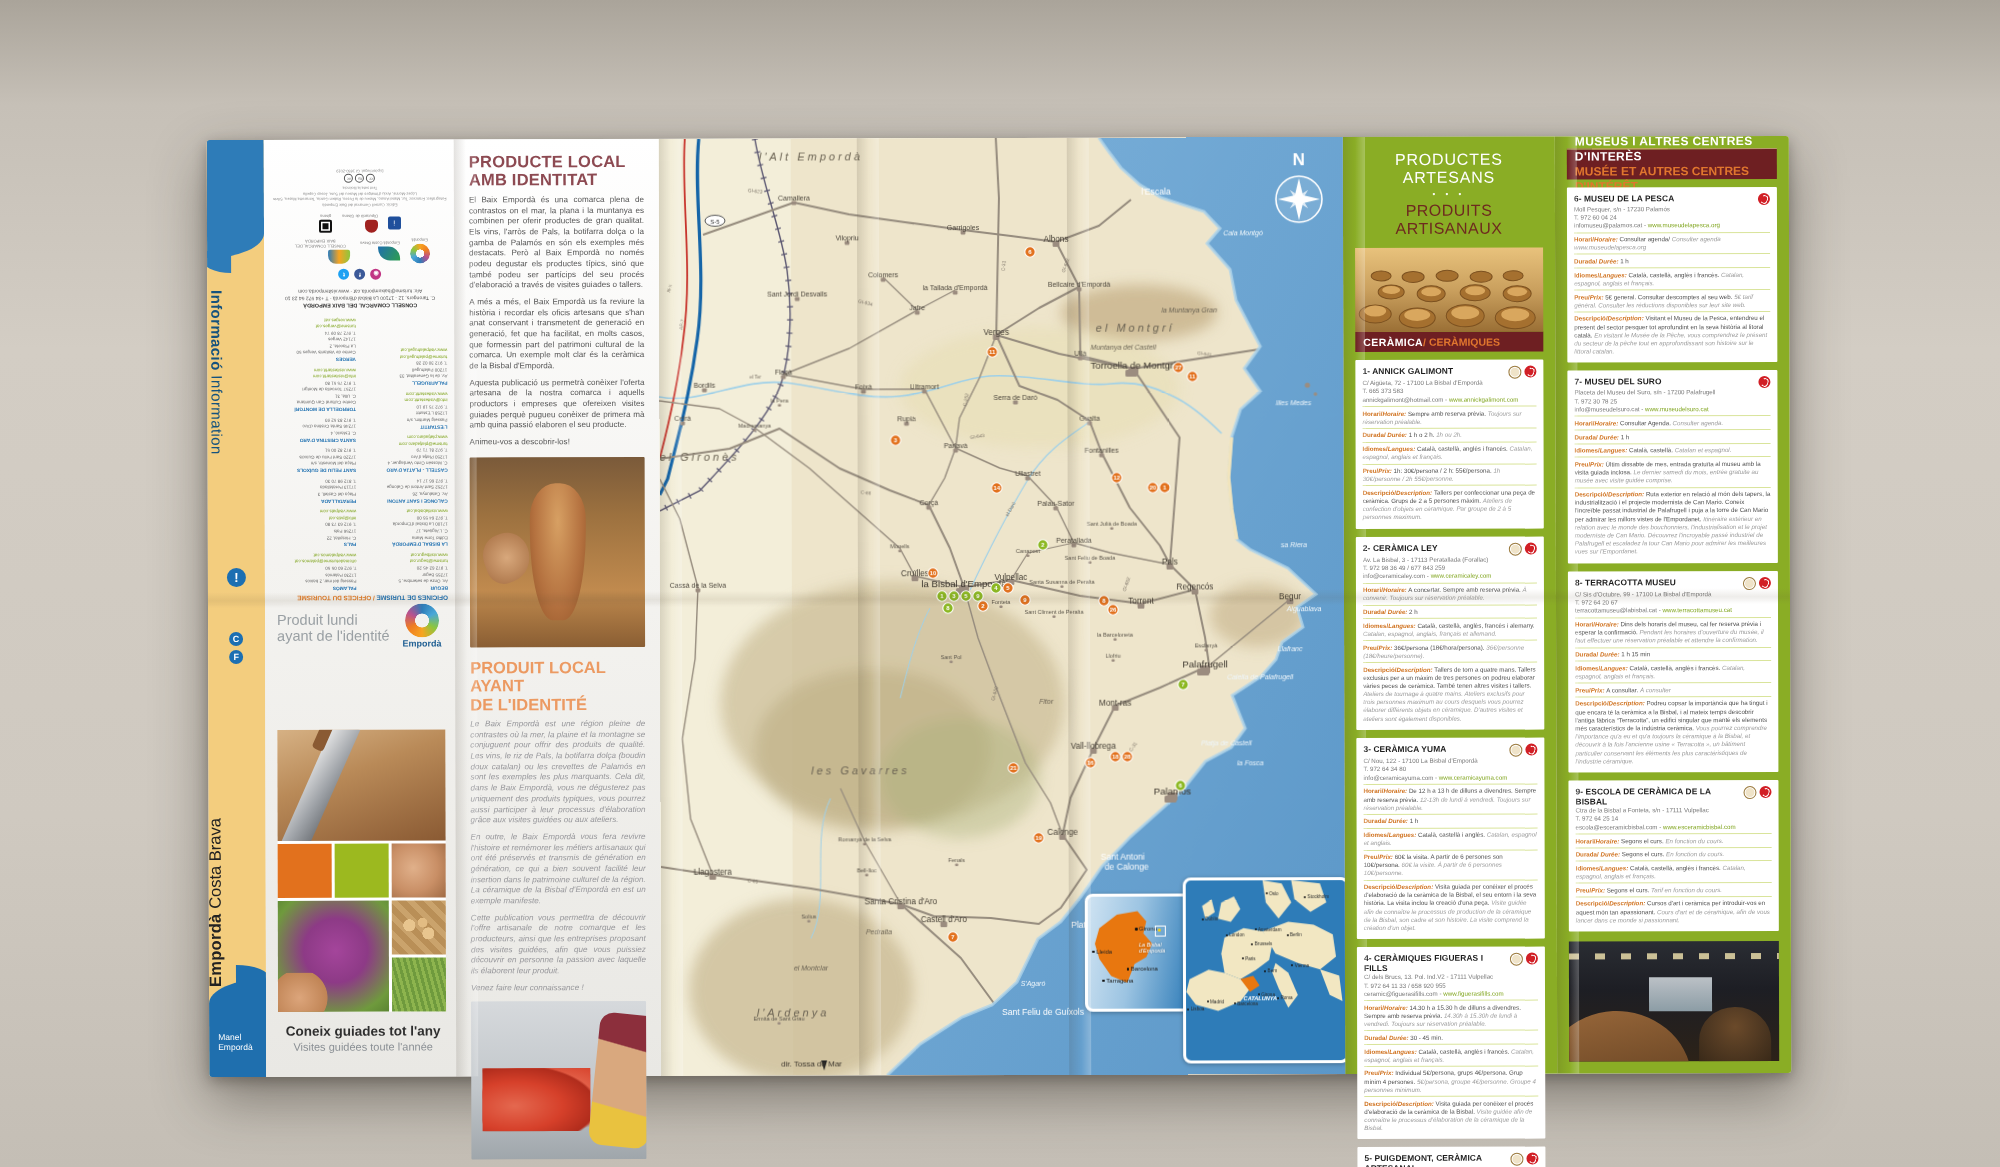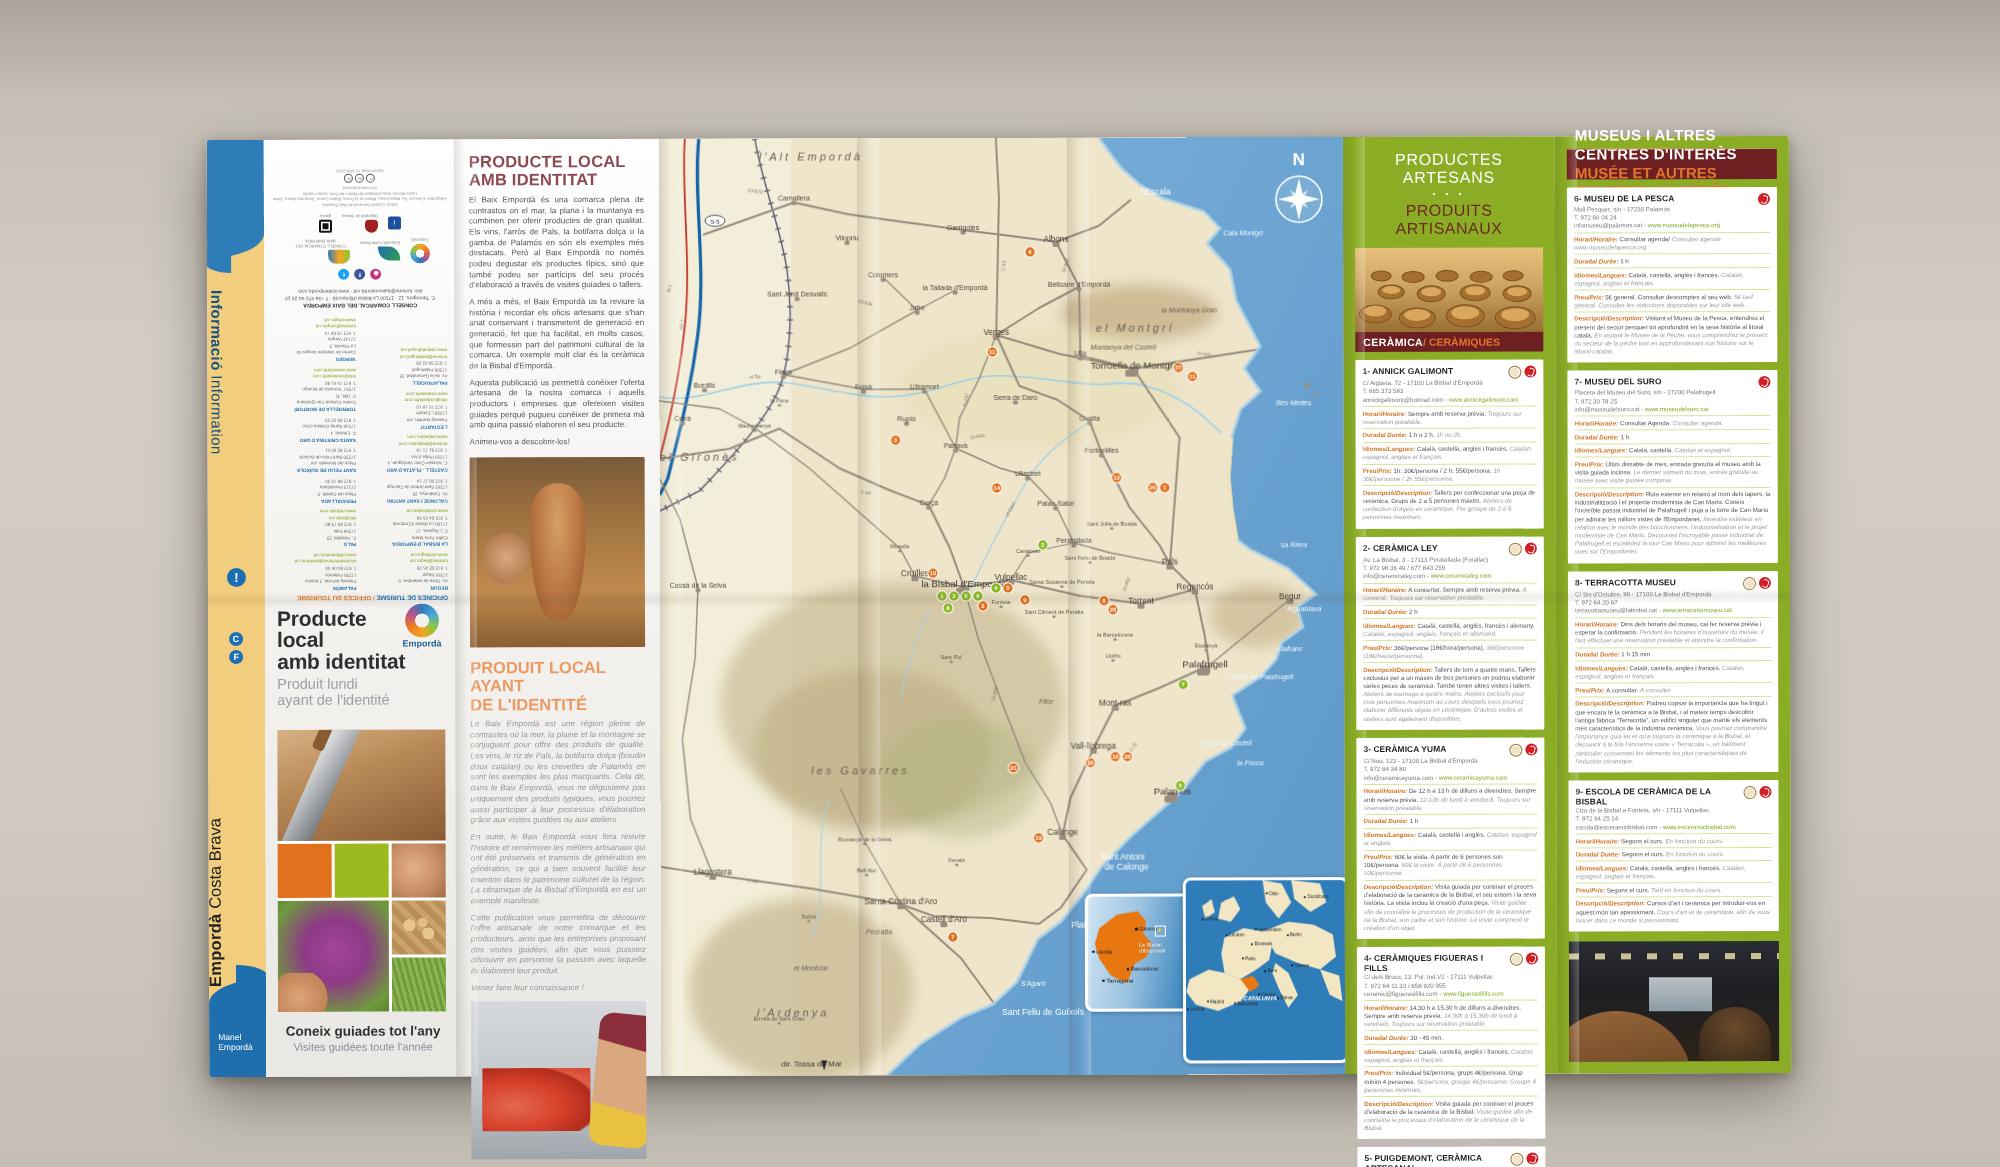--- a/index.html
+++ b/index.html
@@ -138,21 +138,21 @@
   .pgreen{left:1136px;width:212px;background:#8aad25;}
   .pmus{left:1348px;width:234px;background:#8aad25;border-radius:0 3px 3px 0;}
   .gtitle{margin:14px 10px 0;text-align:center;font-size:16px;letter-spacing:.8px;color:#fff;font-weight:normal;}
   .gdots{text-align:center;color:#fff;font-size:8px;letter-spacing:4px;margin:3px 0;}
   .gtitle2{margin:0 10px;text-align:center;font-size:16px;letter-spacing:.5px;color:#6e2a1f;}
   .photocard{margin:10px 12px 0;height:84px;border:0;position:relative;}
   .bowls{background:linear-gradient(180deg,#e8c27c 0%,#caa05e 50%,#9a6f35 100%);}
   .ribbon{height:20px;display:flex;align-items:center;background:#6e1f22;padding:0 8px;font-size:10.5px;}
   .ribbon .w{color:#fff;font-weight:bold;letter-spacing:.4px;}
   .ribbon .o{color:#e0762e;font-weight:bold;}
-  .ribbon.two{height:30px;flex-direction:column;align-items:flex-start;justify-content:center;font-size:15px;line-height:1.25;}
+  .ribbon.two{height:30px;flex-direction:column;align-items:flex-start;justify-content:center;font-size:12px;line-height:1.25;}
   .entries{display:flex;flex-direction:column;gap:8px;margin:8px 12px 10px;}
   .entry{background:#fff;border-radius:1px;padding:6px 7px 5px;position:relative;}
   .e-head{display:flex;justify-content:space-between;align-items:flex-start;}
   .e-name{font-size:8.4px;font-weight:bold;color:#1d1d1d;letter-spacing:.1px;}
   .badges{display:flex;gap:3px;flex:none;margin-left:4px;}
   .b-stamp{width:11px;height:11px;border-radius:50%;background:#efe3c8;border:1.5px solid #9b7b40;
     box-shadow:inset 0 0 0 1px #fff;}
   .b-red{width:12px;height:12px;border-radius:50%;background:#d11f26;position:relative;}
   .b-red::after{content:"";position:absolute;left:3px;top:2px;width:5px;height:7px;border:1.6px solid #fff;border-radius:50%;border-left-color:transparent;transform:rotate(18deg);}
   .e-line{font-size:6.2px;color:#777;line-height:1.35;}
@@ -356,25 +356,20 @@
               <div class="cc">nc</div>
             </div>
         <div>Dipòsit legal: GI 1650-2019</div>
       </div>
     </div>
 
     <div class="cover">
       <div class="cover-logo">
         <div class="swirl"></div>
         <div class="t">Empordà</div>
-      </div>
-      <div class="cover-title">
-        <div>Producte</div>
-            <div>local</div>
-            <div>amb identitat</div>
       </div>
       <div class="cover-sub">
         <div>Produit lundi</div>
             <div>ayant de l'identité</div>
       </div>
       <div class="photogrid">
         <div class="cell cork-photo"></div>
         <div class="cell c-orange"></div>
         <div class="cell c-green"></div>
         <div class="cell c-hand"></div>

